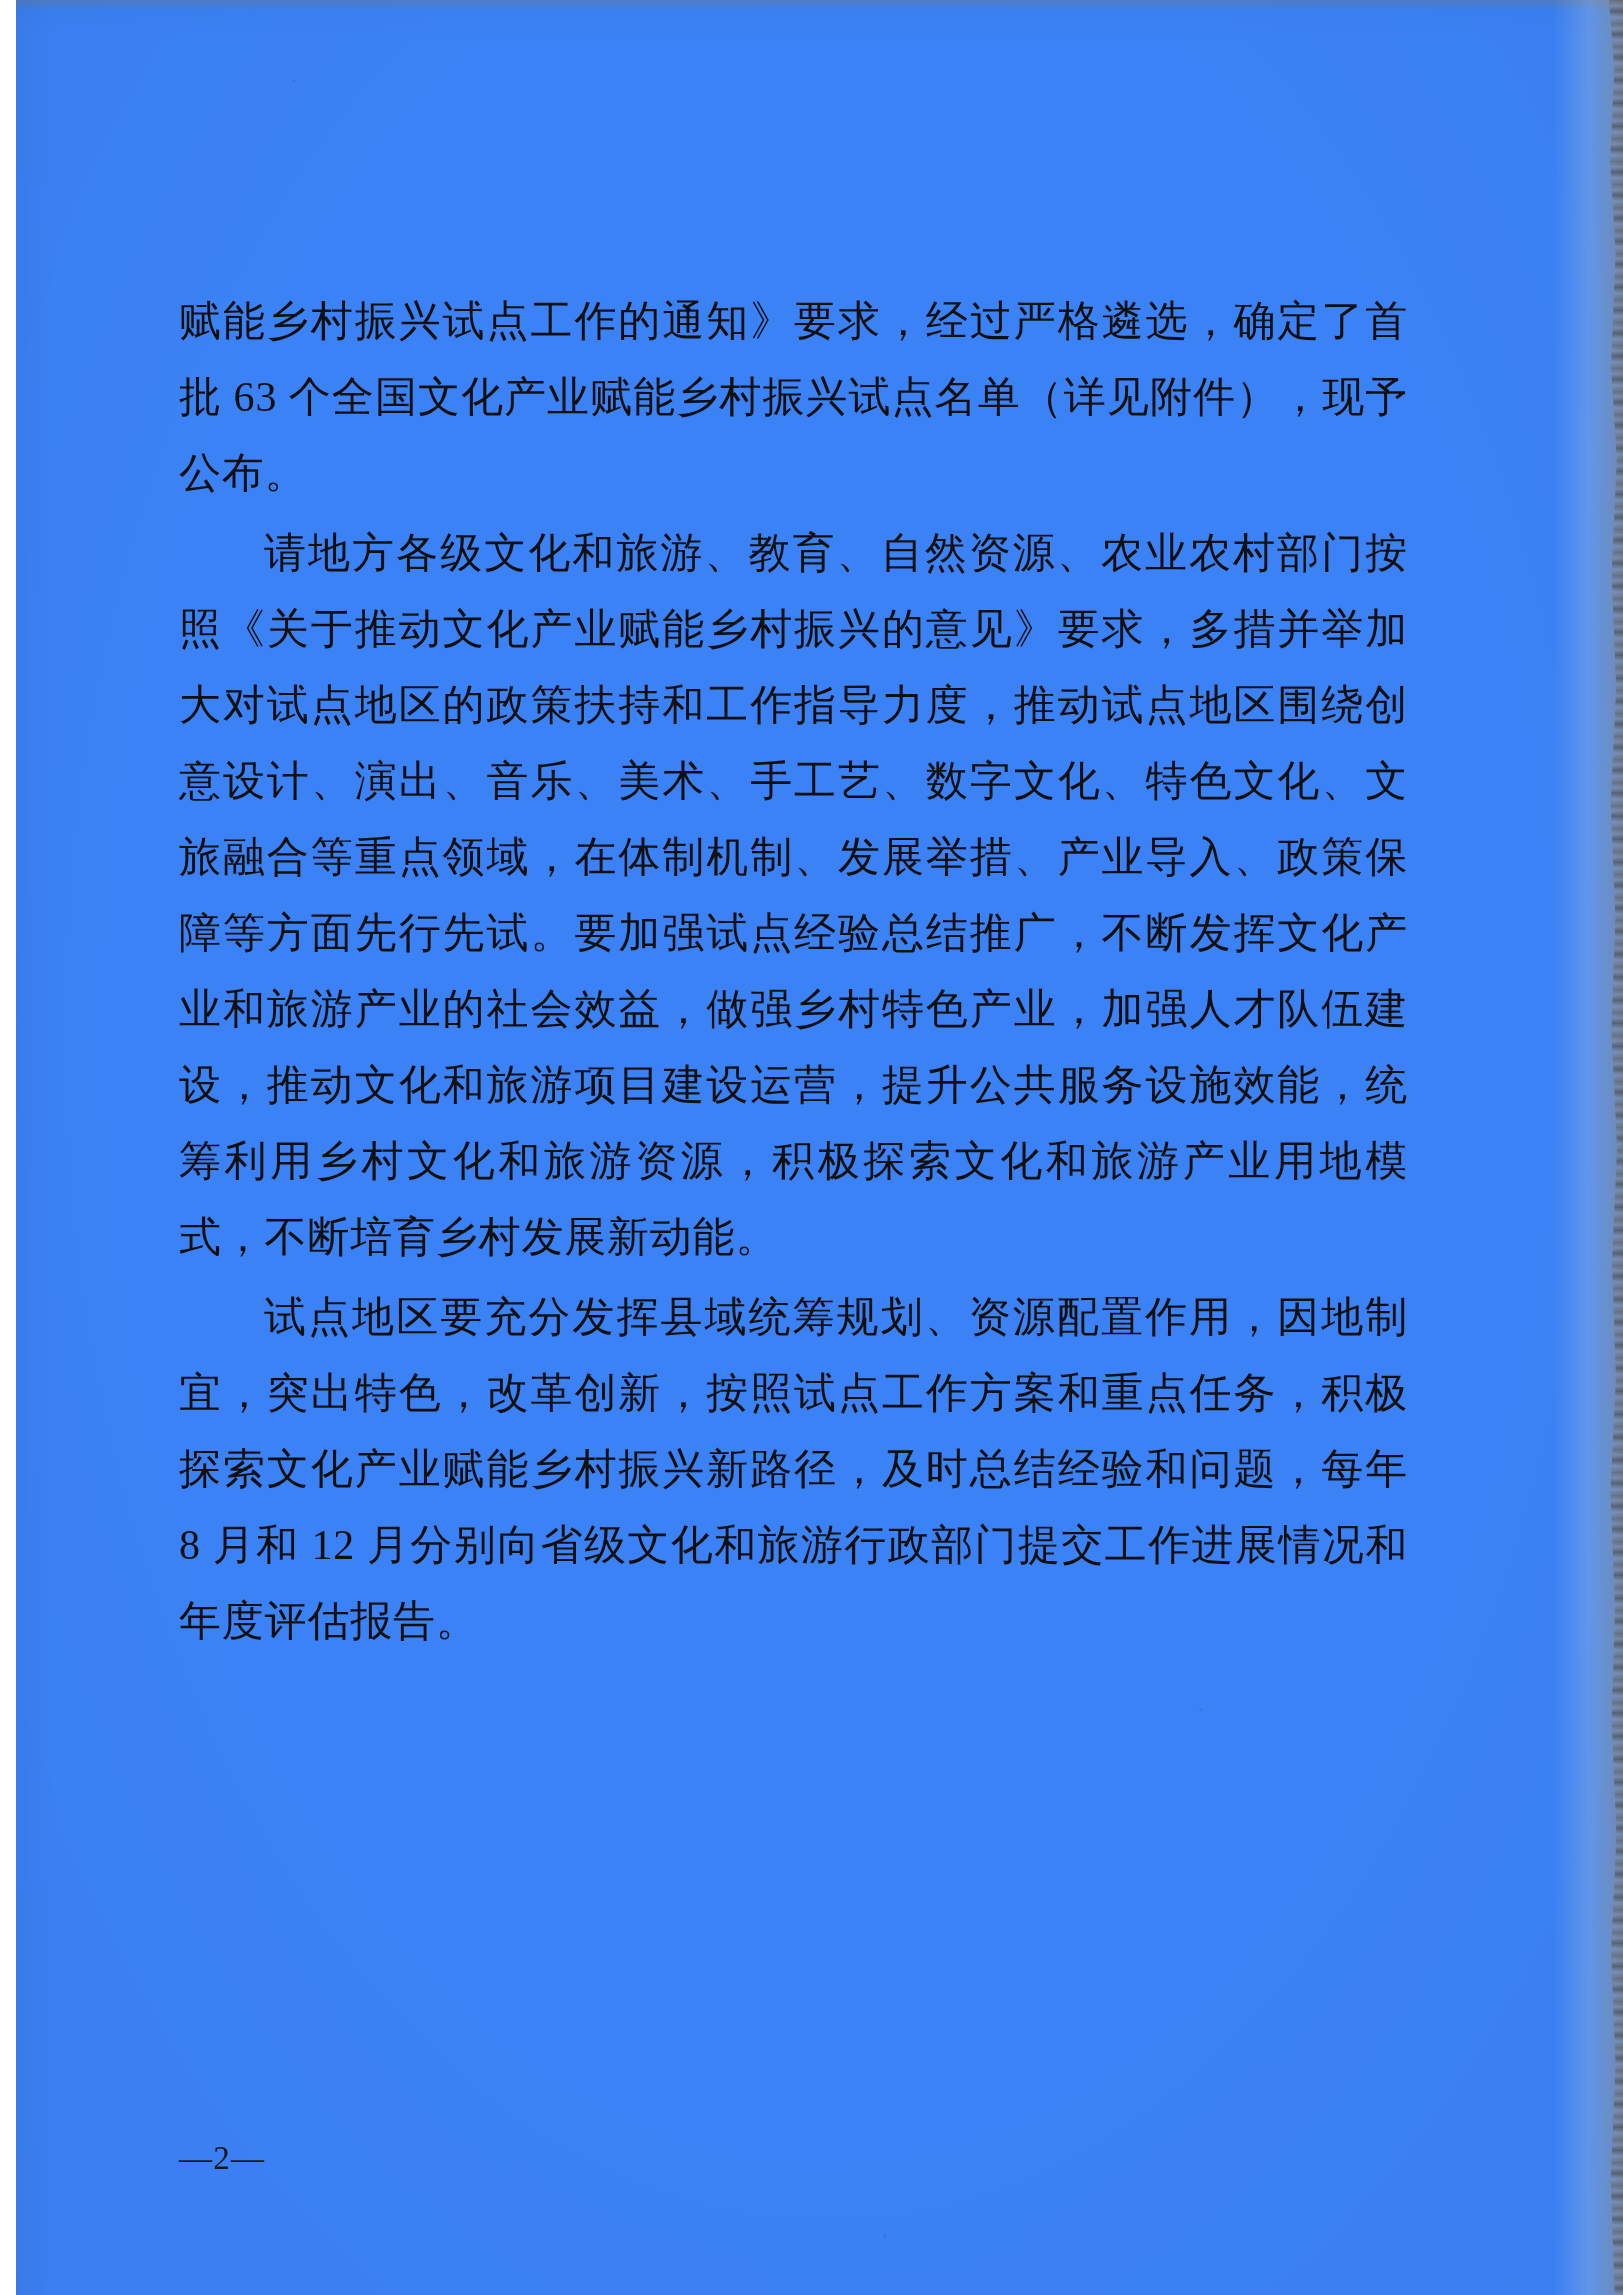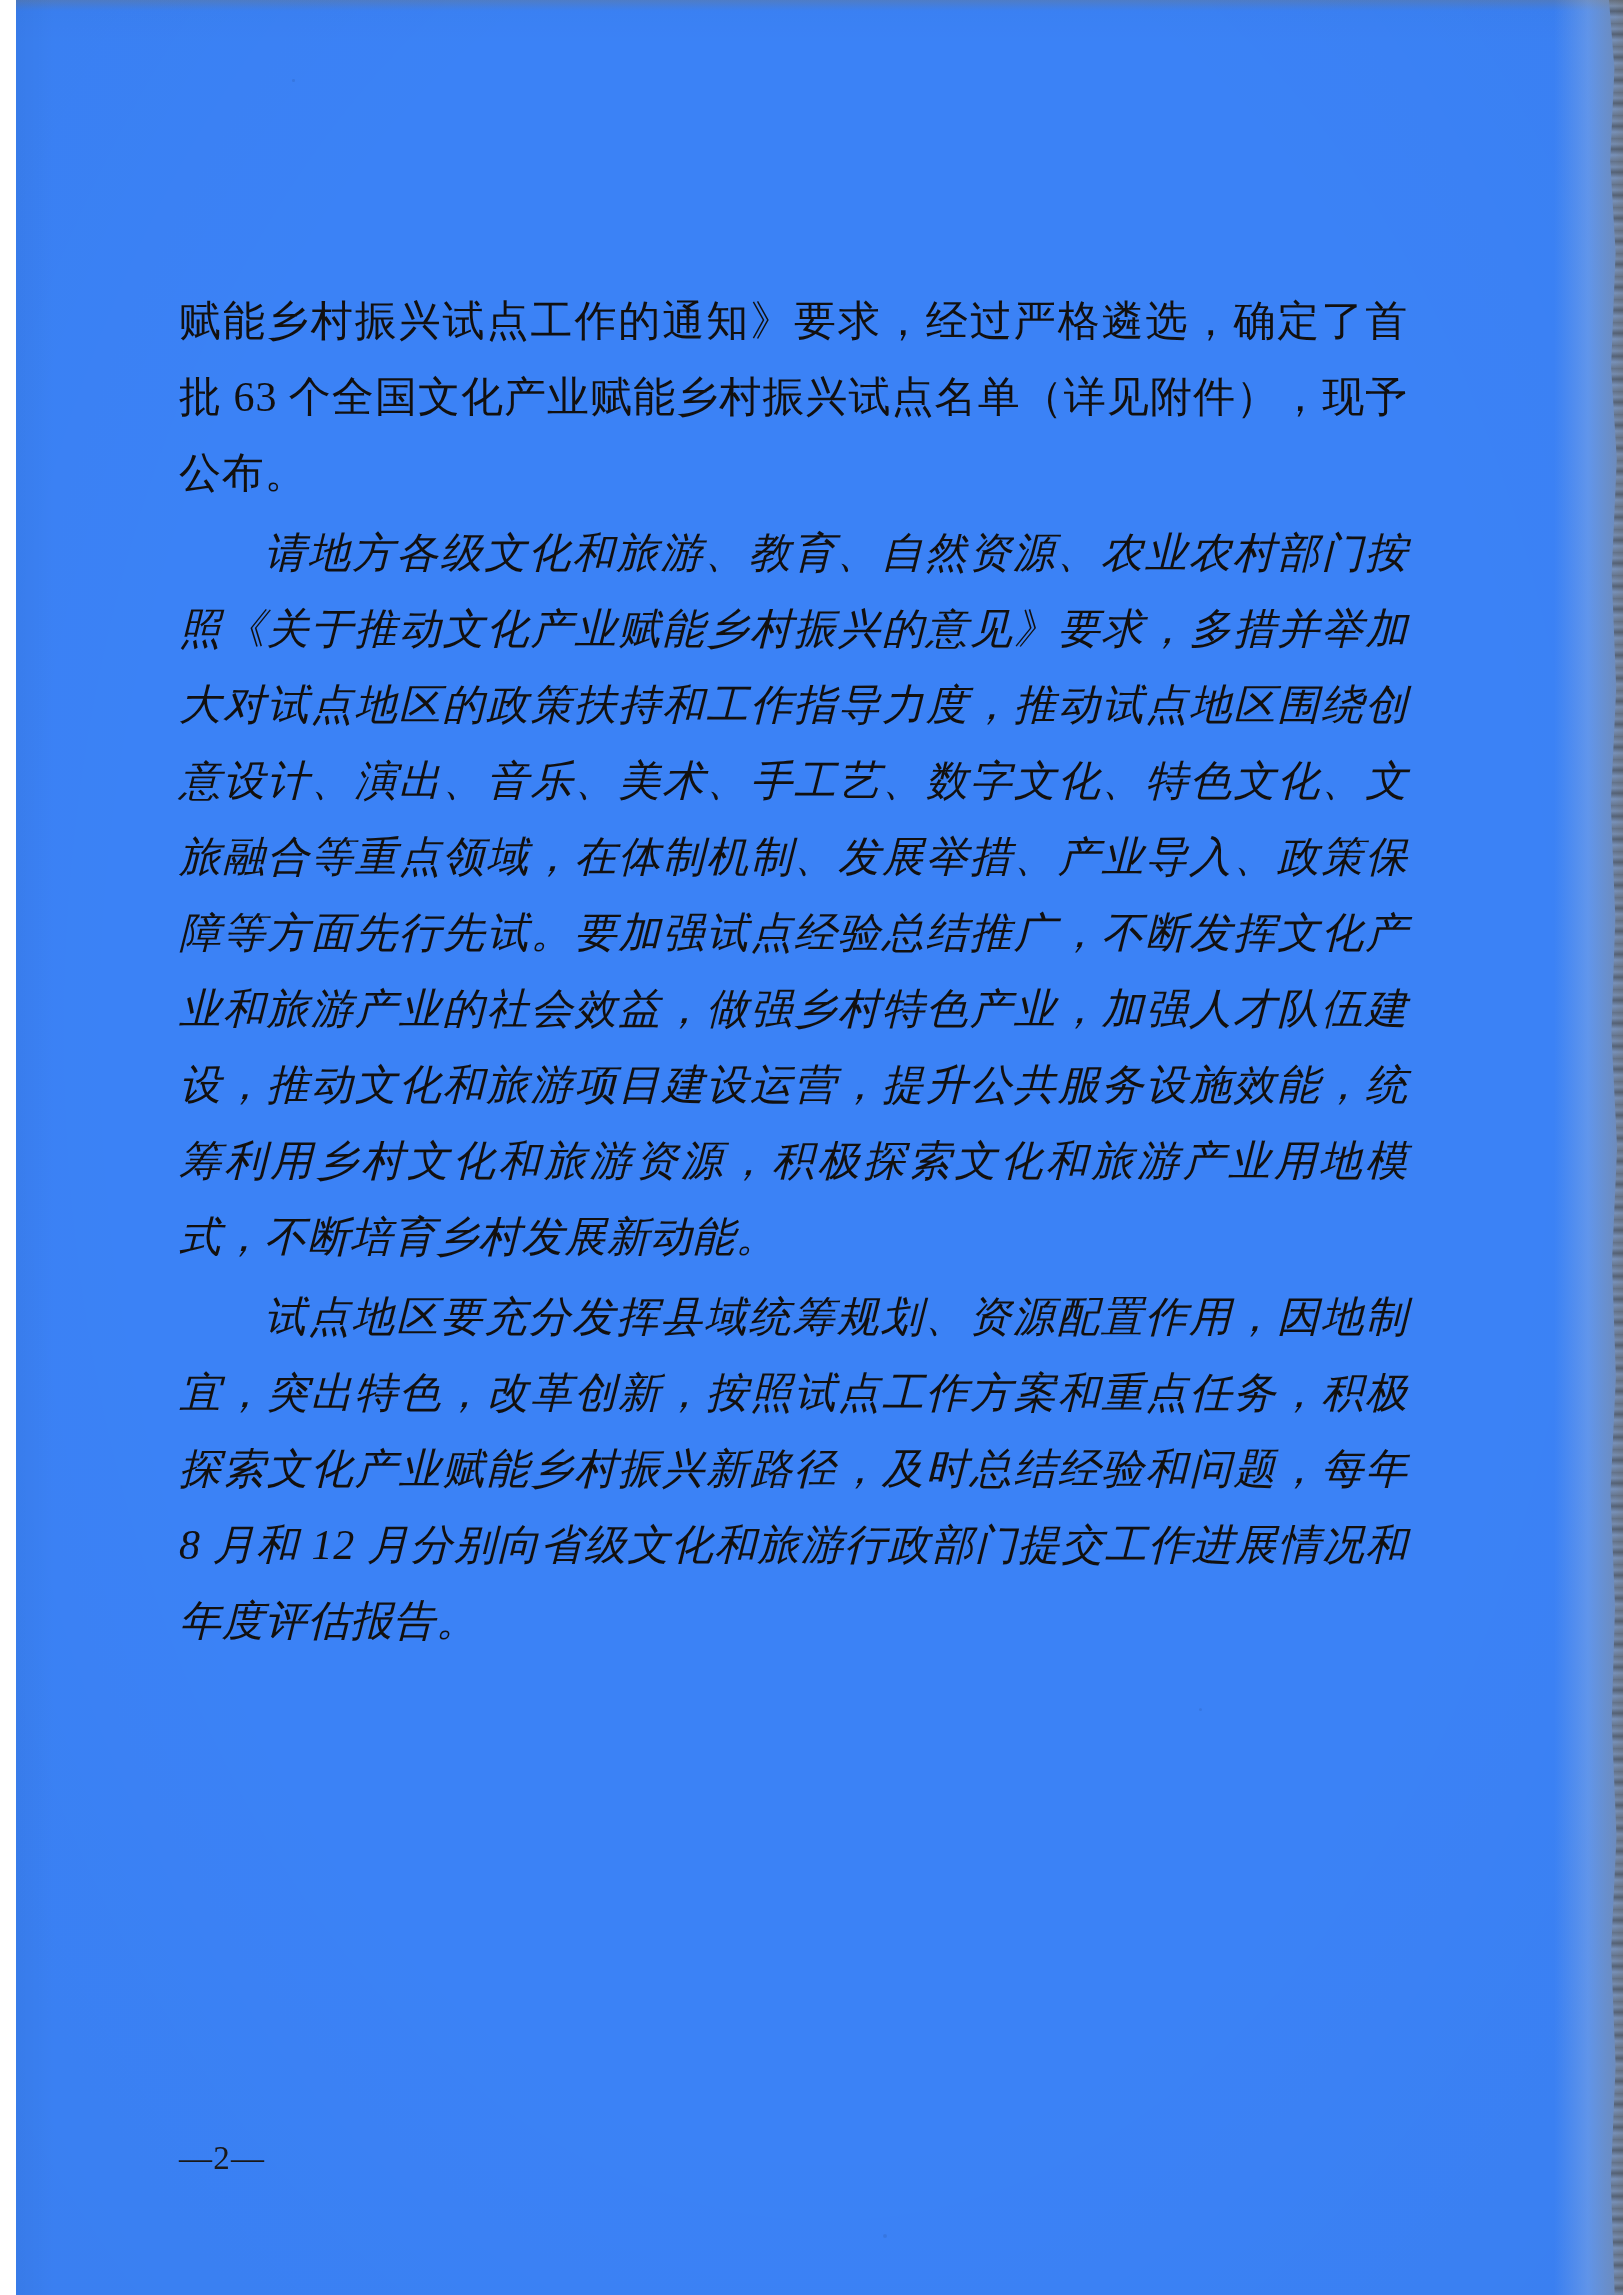--- a/index.html
+++ b/index.html
@@ -98,21 +98,20 @@
     line-height: 76px;
     color: #12100f;
     text-align: justify;
     text-justify: inter-character;
     letter-spacing: 0.8px;
     font-family: "Liberation Serif", "DejaVu Serif", serif;
     font-weight: 500;
   }
   p.indent {
     text-indent: 85px;
-    font-style: italic;
   }
 
   .page-number {
     position: absolute;
     left: 163px;
     top: 2140px;
     font-size: 33px;
     color: #1a1817;
     letter-spacing: 1.3px;
     font-family: "Liberation Serif", "DejaVu Serif", serif;

